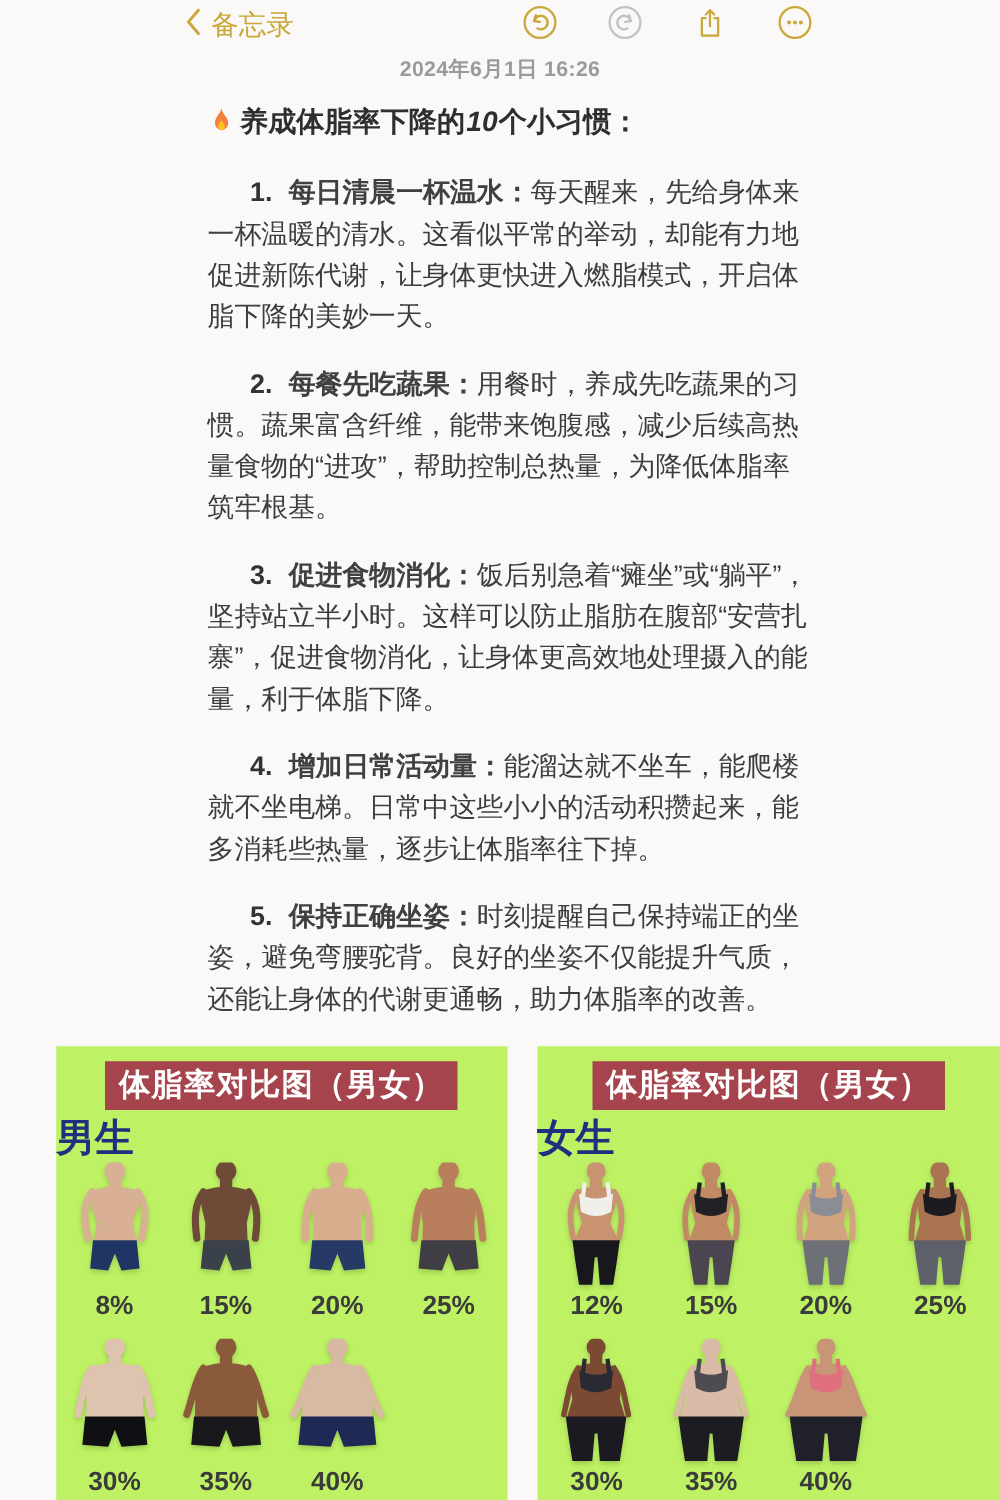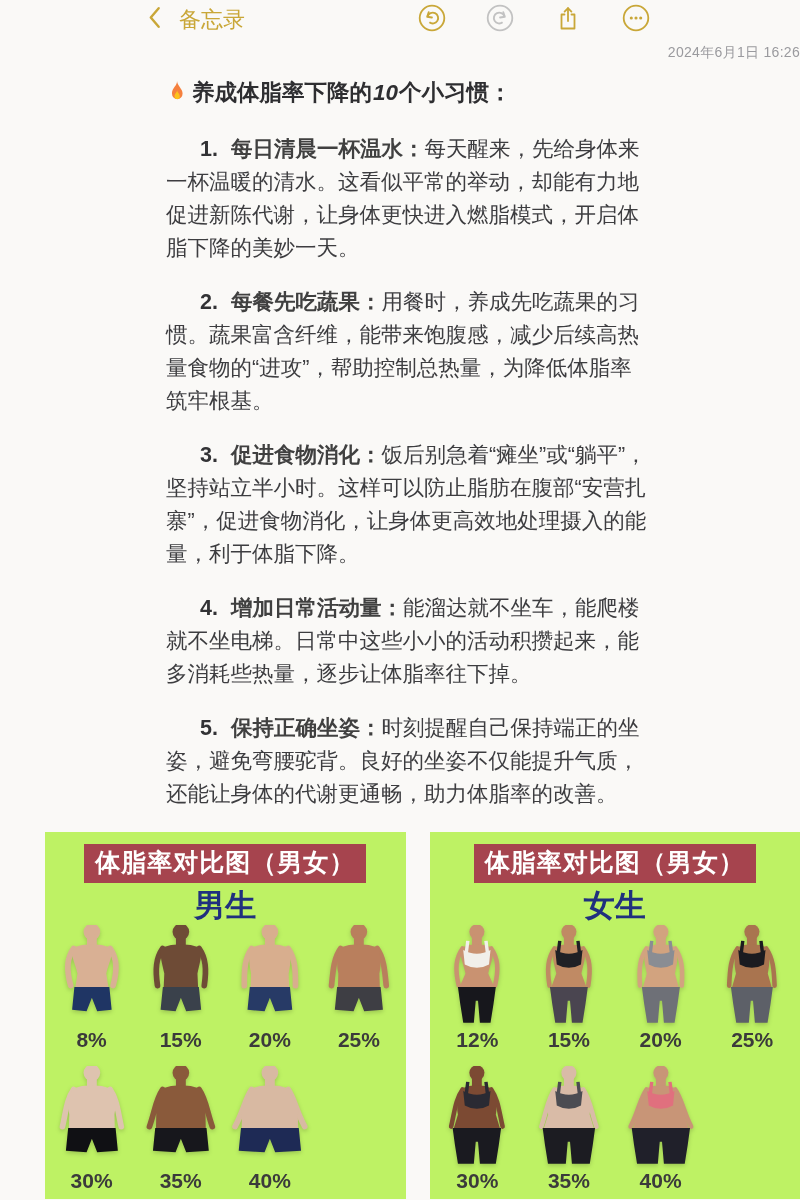--- a/index.html
+++ b/index.html
@@ -5,47 +5,47 @@
   html,body{margin:0;padding:0;}
   body{
     width:800px;height:1200px;overflow:hidden;position:relative;
     background:#FAF9F7;
     font-family:"Liberation Sans","DejaVu Sans",sans-serif;
     -webkit-font-smoothing:antialiased;
   }
   
   .navbar{position:relative;height:38px;}
   .back-btn{
-    position:absolute;left:148px;top:5px;display:flex;align-items:center;gap:18px;
+    position:absolute;left:148px;top:5px;display:flex;align-items:center;gap:8px;
     color:var(--accent);font-size:22px;background:none;border:none;padding:0;cursor:pointer;
     font-family:inherit;
   }
   .nav-icons{position:absolute;left:416px;top:3px;width:236px;display:flex;justify-content:space-between;}
   .icon-btn{background:none;border:none;padding:0;width:32px;height:32px;cursor:pointer;color:var(--accent);}
   .icon-btn.disabled{color:var(--disabled);}
   
-  .date-line{margin-top:6px;text-align:right;color:var(--date_gray);font-size:14px;letter-spacing:.3px;}
+  .date-line{margin-top:6px;text-align:center;color:var(--date_gray);font-size:17px;letter-spacing:.3px;font-weight:bold;}
   
   .note-body{width:486px;margin:14px 0 0 166px;color:var(--text);font-size:21.5px;line-height:33px;}
   .note-title{display:flex;align-items:center;gap:4px;font-size:22.5px;font-weight:bold;color:#2E2E31;margin:0 0 24px 0;line-height:33px;}
   .note-title i{font-style:italic;padding:0 1px;}
   .flame{width:22px;height:26px;display:inline-flex;flex:0 0 auto;}
   .habit-list{list-style:none;margin:0;padding:0;}
   .habit-item{margin-bottom:21px;}
   .habit-item .num{font-weight:bold;padding-left:34px;padding-right:13px;color:#323235;}
   .habit-item .lead{font-weight:bold;color:#404040;}
   
   .compare{display:flex;gap:24px;margin:4px 0 0 45px;}
   .panel{width:362px;background:#bef264;padding-bottom:6px;}
   .panel.right{width:372px;}
   .panel-header{
     margin:12px auto 0;width:fit-content;background:var(--maroon);color:#fff;
     font-weight:bold;font-size:25px;padding:2px 11px 4px;letter-spacing:1px;white-space:nowrap;
   }
-  .gender{text-align:center;color:var(--navy);font-size:31px;font-weight:bold;height:42px;line-height:46px;}
+  .gender{color:var(--navy);font-size:31px;font-weight:bold;height:42px;line-height:46px;}
   .figgrid{display:grid;grid-template-columns:repeat(4,1fr);row-gap:14px;padding:0 2px;}
   .figcell{display:flex;flex-direction:column;align-items:center;}
   .figcell svg{height:100px;width:auto;filter:drop-shadow(0 2px 2px rgba(0,0,0,.18));}
   .pct{font-size:21px;font-weight:bold;color:var(--label_dark);margin-top:3px;}
 </style>
 </head>
 <body>
 
 <div class="screen">
 

